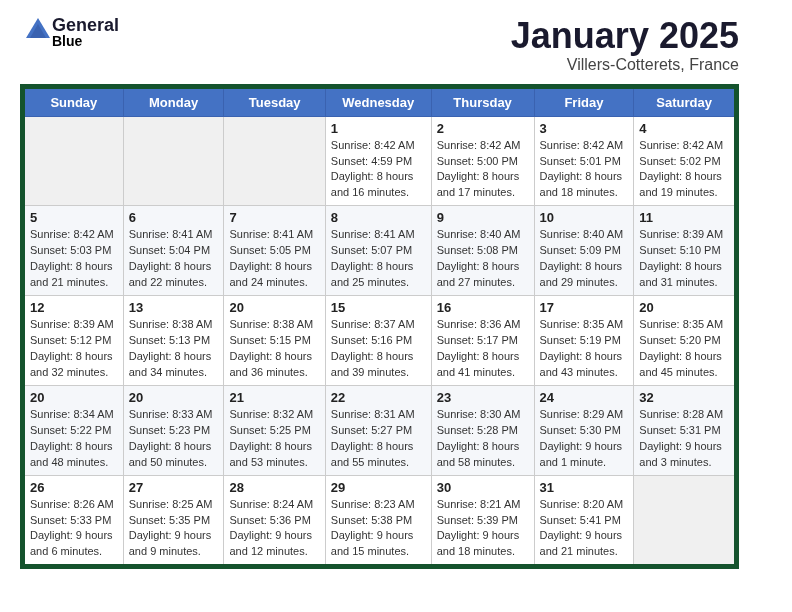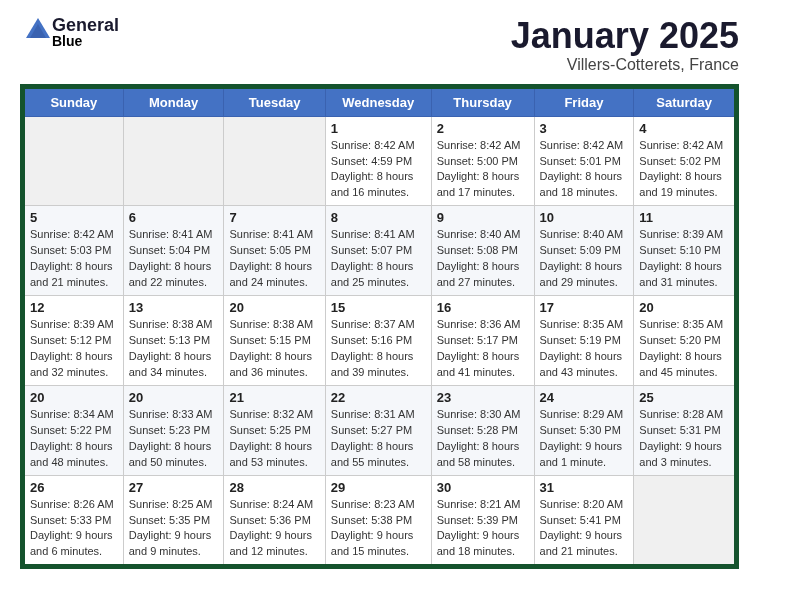--- a/index.html
+++ b/index.html
@@ -238,21 +238,21 @@
           </td>
           <td>
             <div class="day-num">23</div>
             <div class="day-info">Sunrise: 8:30 AM<br>Sunset: 5:28 PM<br>Daylight: 8 hours<br>and 58 minutes.</div>
           </td>
           <td>
             <div class="day-num">24</div>
             <div class="day-info">Sunrise: 8:29 AM<br>Sunset: 5:30 PM<br>Daylight: 9 hours<br>and 1 minute.</div>
           </td>
           <td>
-            <div class="day-num">25</div>
+            <div class="day-num">32</div>
             <div class="day-info">Sunrise: 8:28 AM<br>Sunset: 5:31 PM<br>Daylight: 9 hours<br>and 3 minutes.</div>
           </td>
         </tr>
         <tr>
           <td>
             <div class="day-num">26</div>
             <div class="day-info">Sunrise: 8:26 AM<br>Sunset: 5:33 PM<br>Daylight: 9 hours<br>and 6 minutes.</div>
           </td>
           <td>
             <div class="day-num">27</div>

